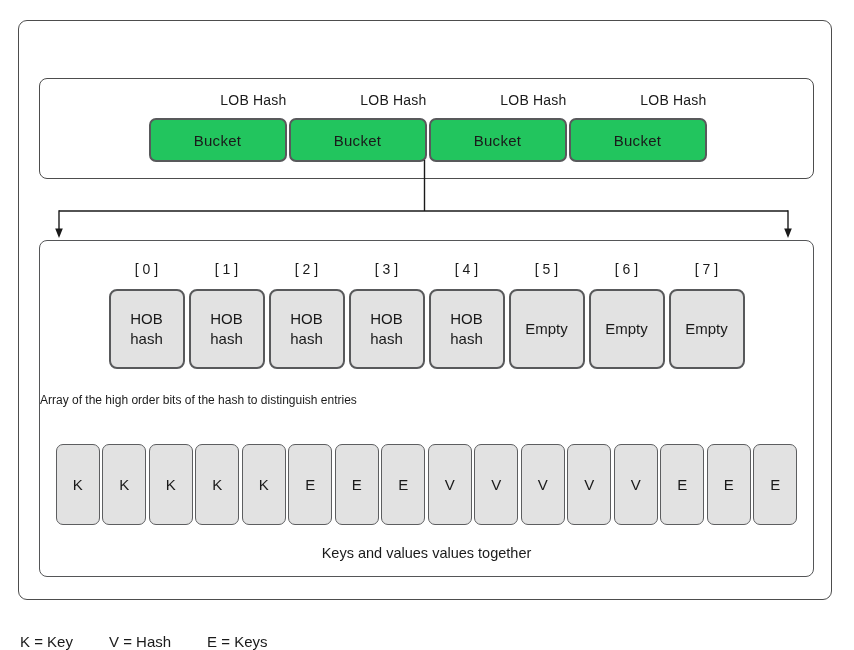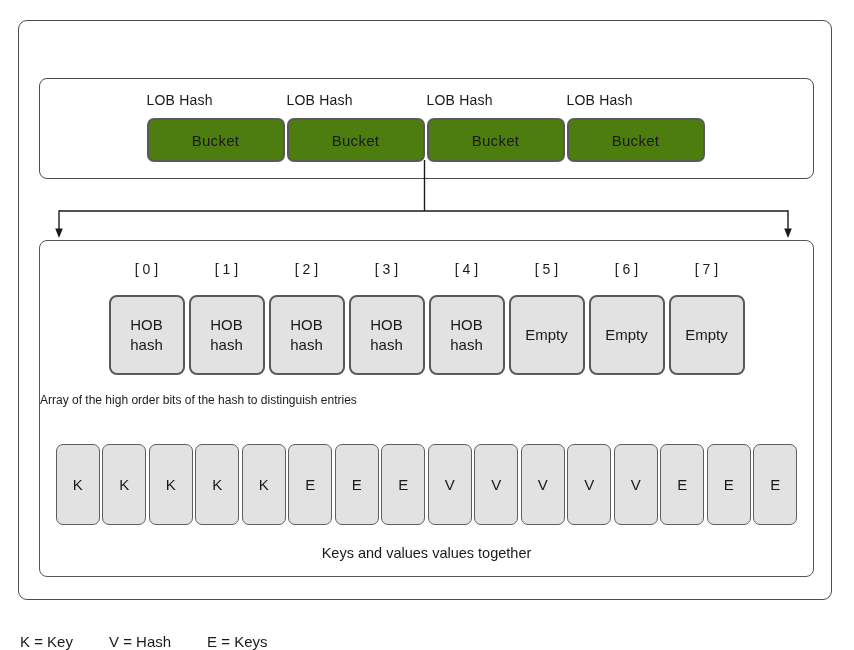--- a/index.html
+++ b/index.html
@@ -44,33 +44,33 @@
     border-radius: 8px;
     box-sizing: border-box;
     display: flex;
     justify-content: center;
     padding-top: 13px;
   }
   .bucket-col {
     width: 140px;
     display: flex;
     flex-direction: column;
-    align-items: flex-start;
+    align-items: flex-end;
   }
   .lob-label {
     font-size: 14px;
     height: 17px;
     line-height: 17px;
     margin-bottom: 9px;
     letter-spacing: 0.2px;
   }
   .bucket {
     width: 138px;
     height: 44px;
-    background: #4d7c0f;
+    background: #22c55e;
     border: 2px solid #58595b;
     border-radius: 7px;
     box-sizing: border-box;
     display: flex;
     align-items: center;
     justify-content: center;
     font-size: 15px;
     letter-spacing: 0.3px;
   }
   
@@ -100,21 +100,21 @@
   .index-label {
     width: 76px;
     text-align: center;
     font-size: 14px;
     height: 17px;
     line-height: 17px;
     white-space: pre;
   }
   .hob-row {
     position: absolute;
-    top: 54px; left: 0;
+    top: 48px; left: 0;
     width: 100%;
     display: flex;
     justify-content: center;
     gap: 4px;
   }
   .hob-box {
     width: 76px;
     height: 80px;
     background: #e2e2e2;
     border: 2px solid #58595b;

